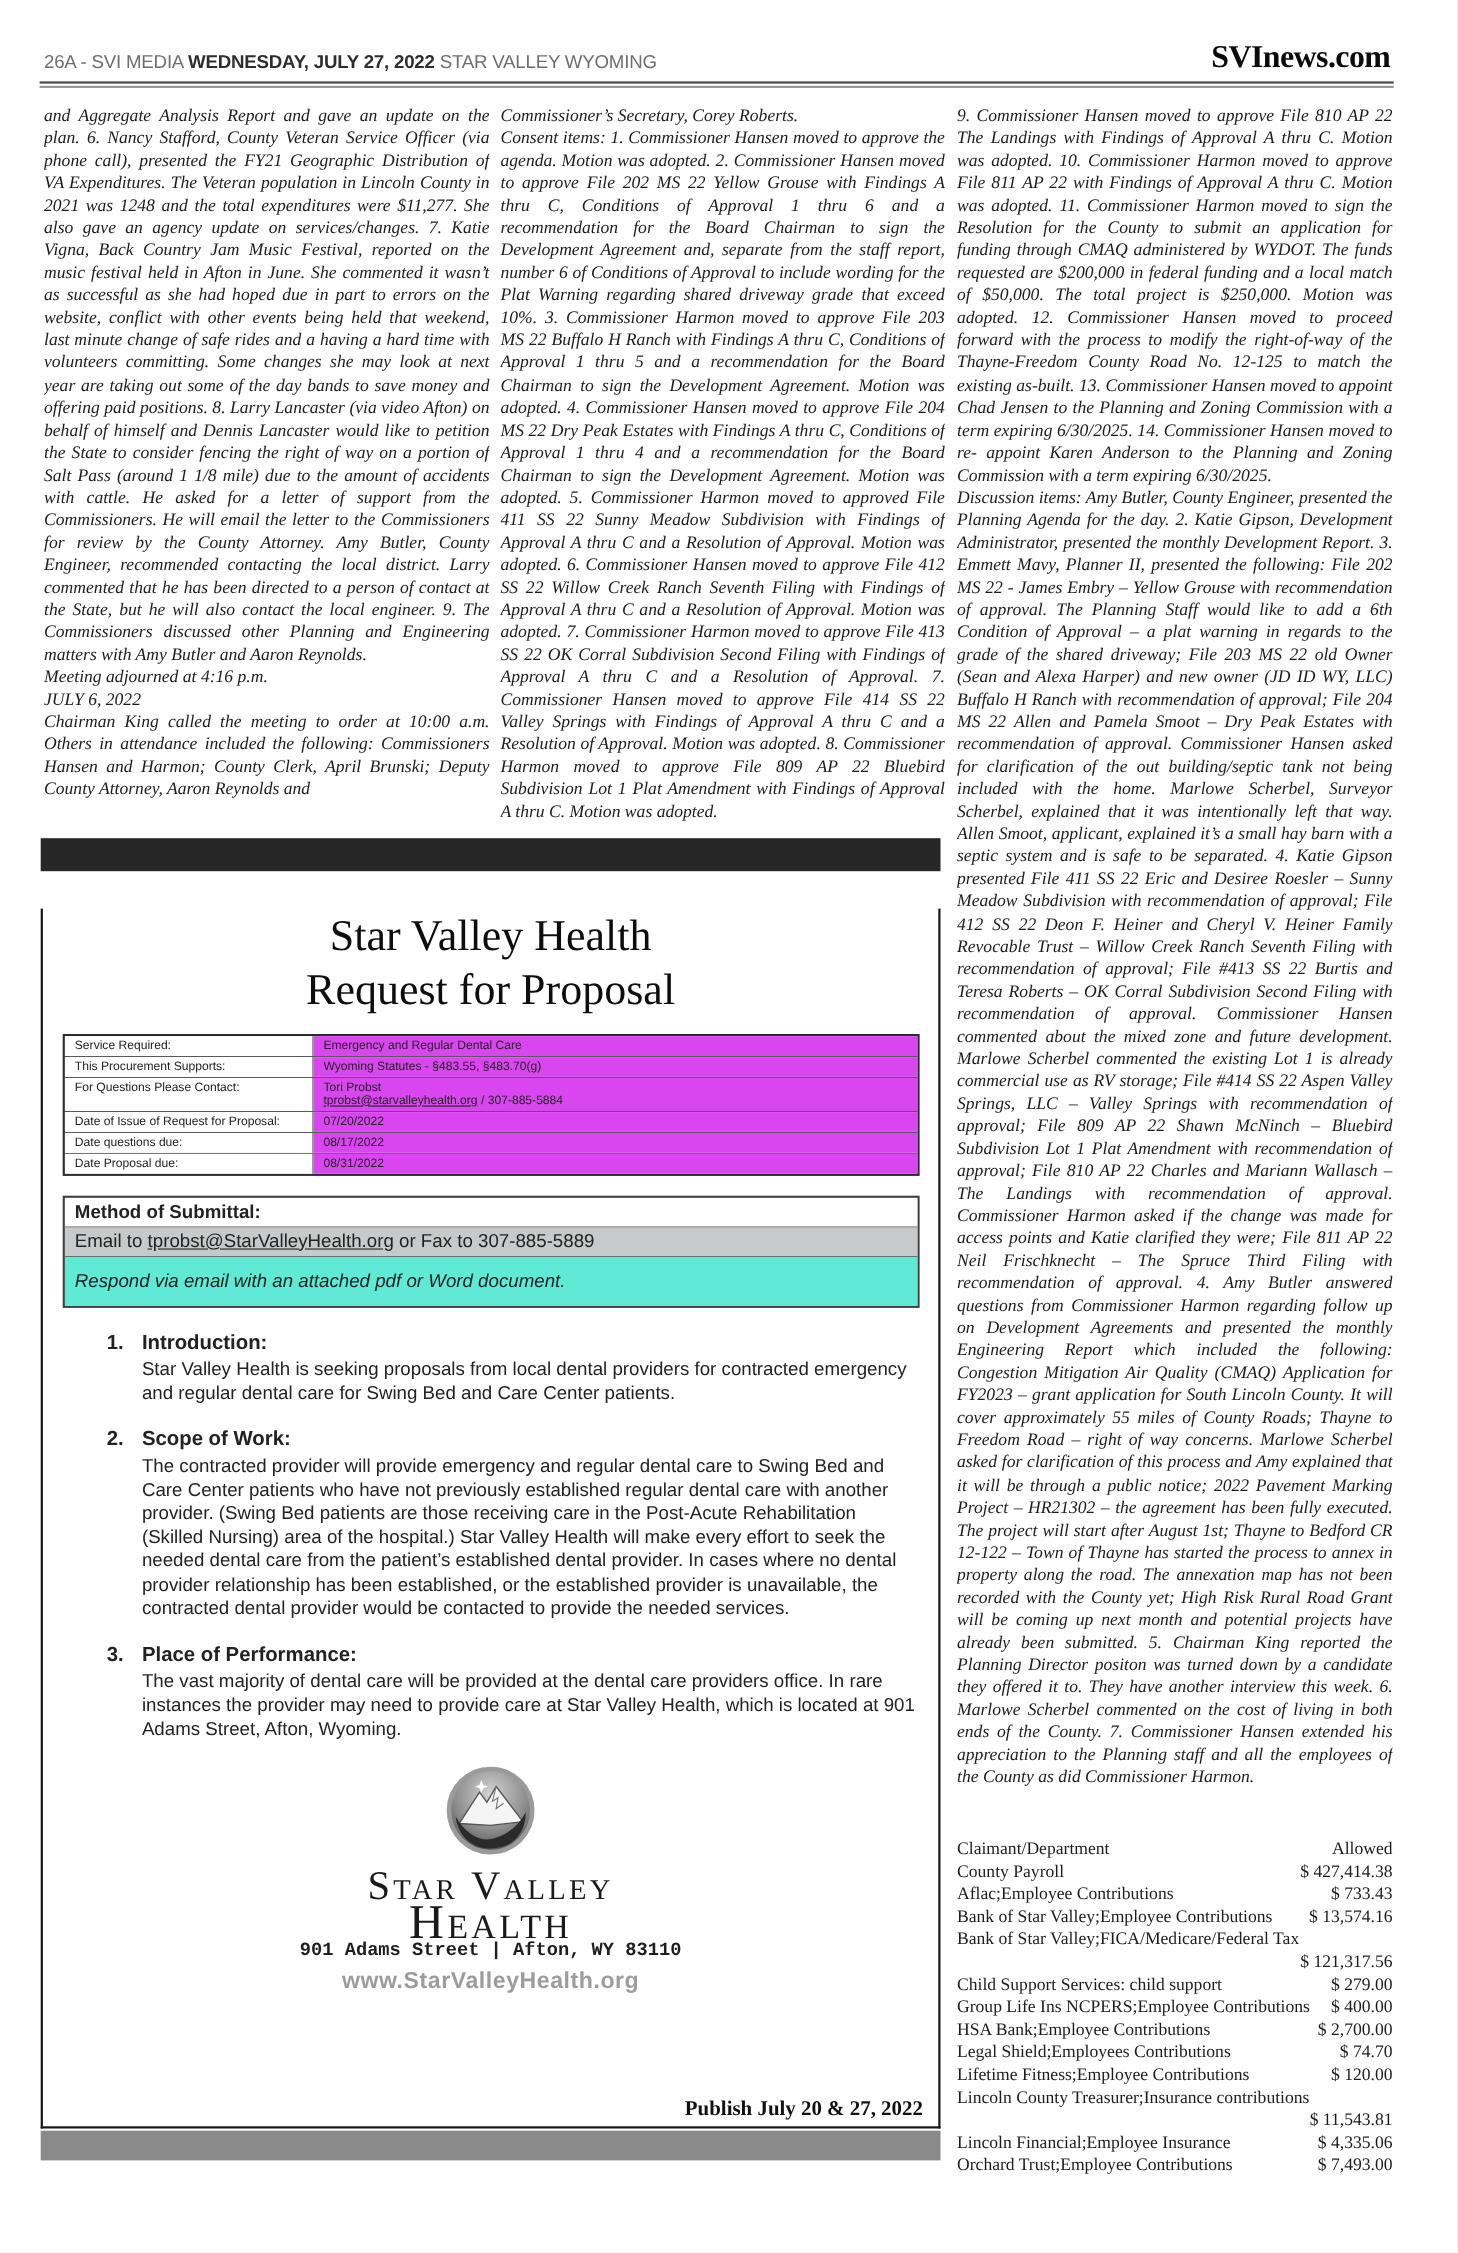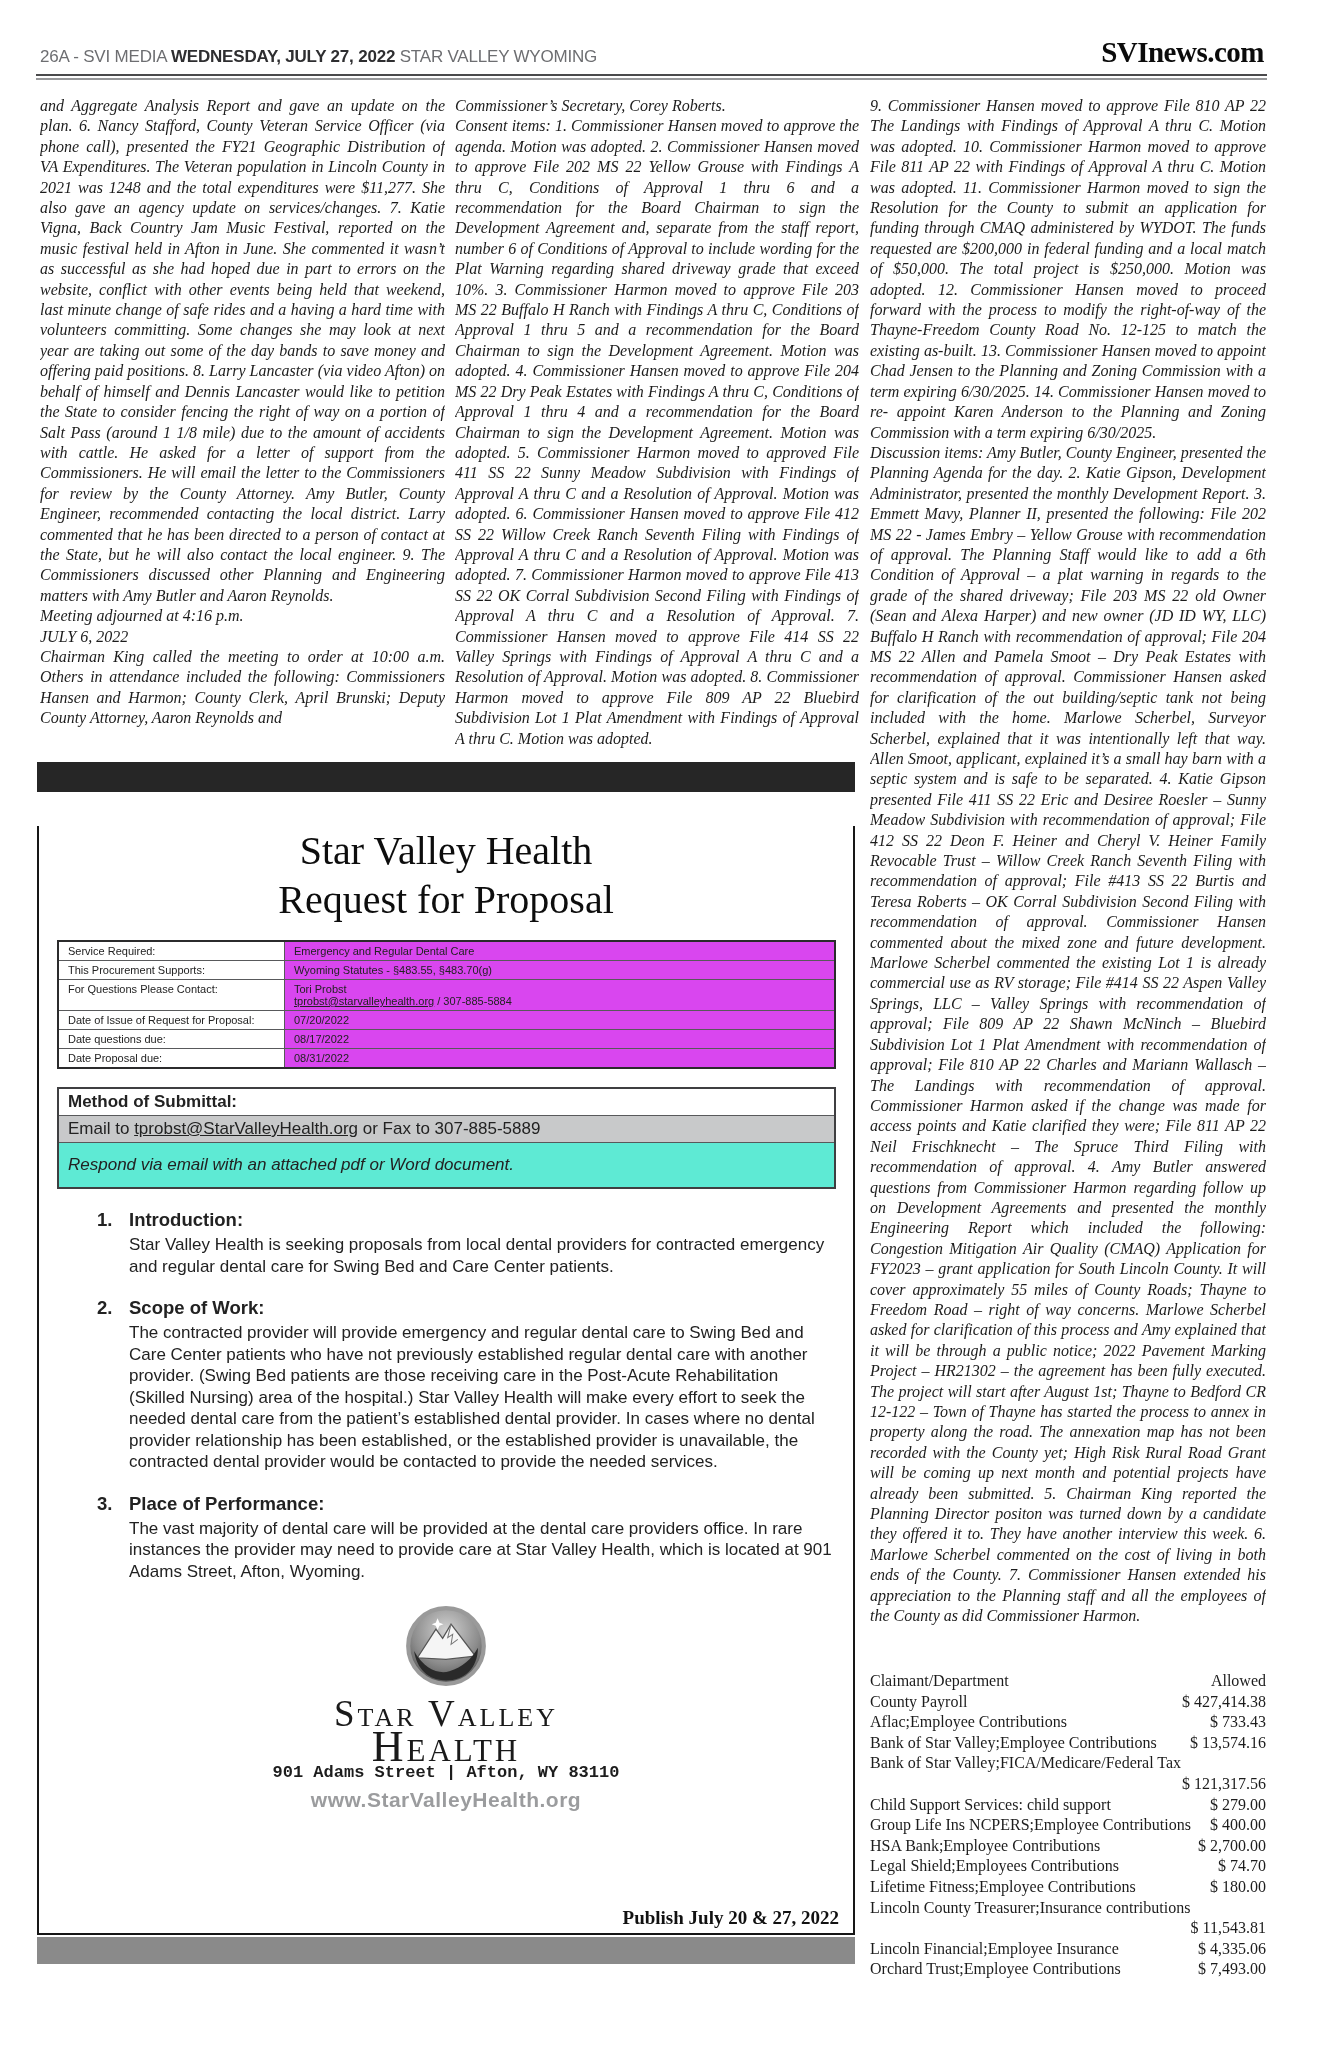--- a/index.html
+++ b/index.html
@@ -132,21 +132,21 @@
       <div class="fin-row">
           <span class="fin-name">HSA Bank;Employee Contributions</span>
           <span class="fin-amt">$ 2,700.00</span>
         </div>
       <div class="fin-row">
           <span class="fin-name">Legal Shield;Employees Contributions</span>
           <span class="fin-amt">$ 74.70</span>
         </div>
       <div class="fin-row">
           <span class="fin-name">Lifetime Fitness;Employee Contributions</span>
-          <span class="fin-amt">$ 180.00</span>
+          <span class="fin-amt">$ 120.00</span>
         </div>
       <div class="fin-row">
           <span class="fin-name">Lincoln County Treasurer;Insurance contributions</span>
           <span class="fin-amt"></span>
         </div>
       <div class="fin-row">
           <span class="fin-name"></span>
           <span class="fin-amt">$ 11,543.81</span>
         </div>
       <div class="fin-row">

